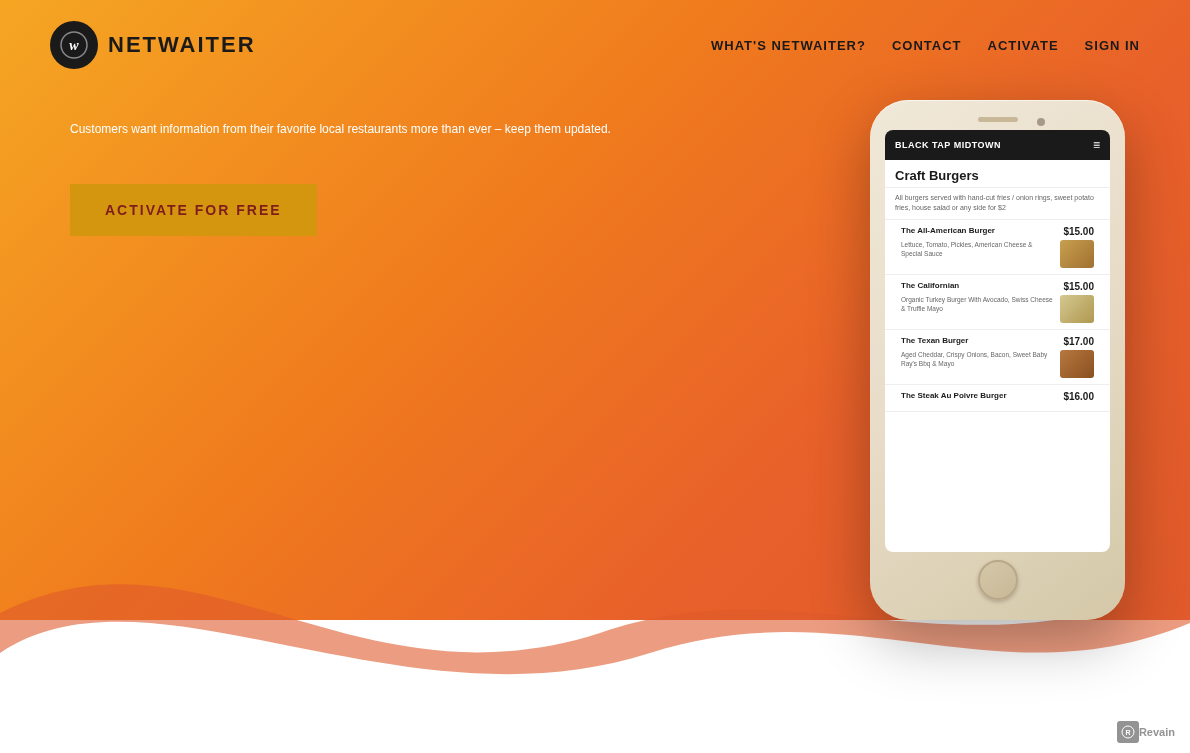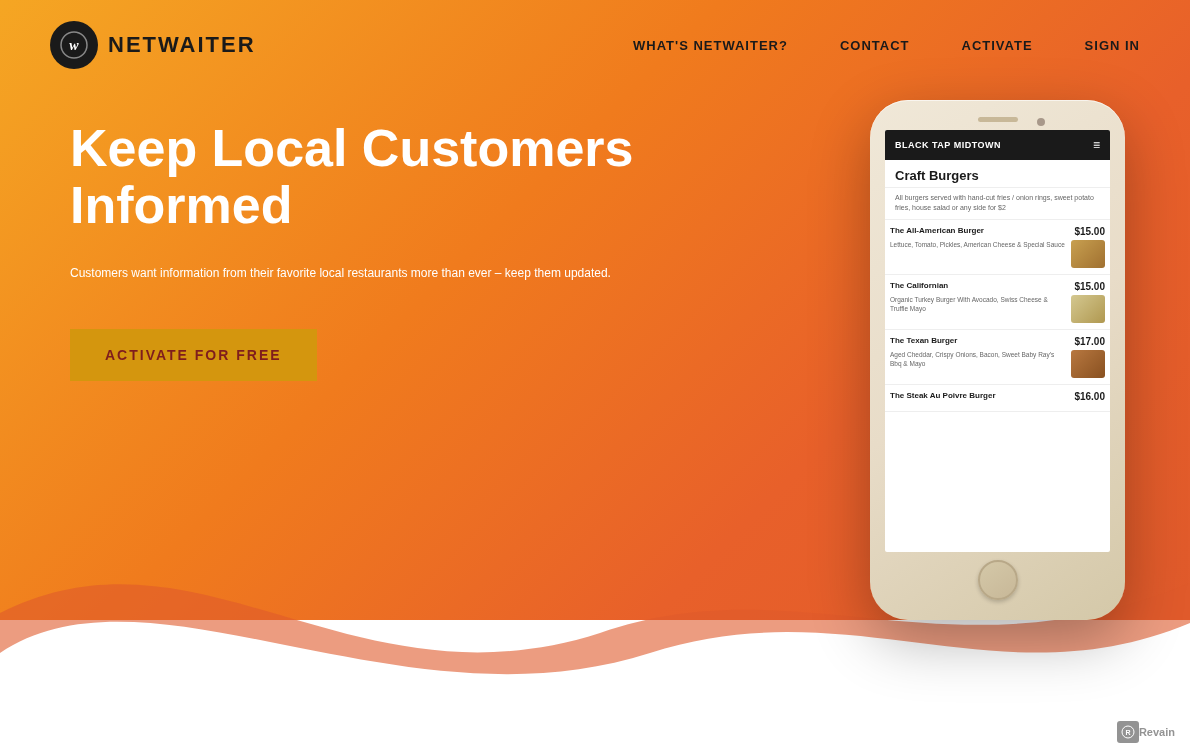--- a/index.html
+++ b/index.html
@@ -37,21 +37,21 @@
     }
     .logo-text {
       font-size: 22px;
       font-weight: 900;
       color: #1a1a1a;
       letter-spacing: 2px;
     }
     .nav {
       display: flex;
       align-items: center;
-      gap: 52px;
+      gap: 26px;
     }
     .nav-item {
       font-size: 13px;
       font-weight: 600;
       color: #1a1a1a;
       text-decoration: none;
       letter-spacing: 1px;
       cursor: pointer;
     }
     .nav-item.active {
@@ -137,21 +137,21 @@
       background: #a8988a;
       border-radius: 50%;
       position: absolute;
       top: 18px;
       right: 80px;
     }
 
     .phone-screen {
       flex: 1;
       background: #fff;
-      border-radius: 2px;
+      border-radius: 8px;
       overflow: hidden;
       font-family: Arial, sans-serif;
     }
 
     .screen-header {
       background: #1a1a1a;
       padding: 8px 10px;
       display: flex;
       justify-content: space-between;
       align-items: center;
@@ -177,21 +177,21 @@
 
     .screen-desc {
       padding: 5px 10px 6px;
       font-size: 7px;
       color: #666;
       line-height: 1.4;
       border-bottom: 1px solid #eee;
     }
 
     .menu-item {
-      padding: 6px 5px;
+      padding: 6px 16px;
       border-bottom: 1px solid #eee;
     }
     .menu-item-header {
       display: flex;
       justify-content: space-between;
       align-items: flex-start;
       margin-bottom: 3px;
     }
     .menu-item-name {
       font-size: 8px;
@@ -279,21 +279,20 @@
   </div>
   <nav class="nav">
     <a class="nav-item">WHAT'S NETWAITER?</a>
     <a class="nav-item">CONTACT</a>
     <a class="nav-item active">ACTIVATE</a>
     <a class="nav-item">SIGN IN</a>
   </nav>
 </header>
 
 <div class="hero-content">
-  <h1 class="hero-title">Keep Local Customers Informed</h1>
   <p class="hero-subtitle">Customers want information from their favorite local restaurants more than ever – keep them updated.</p>
   <button class="cta-button">ACTIVATE FOR FREE</button>
 </div>
 
 <div class="phone-container">
   <div class="phone-outer">
     <div class="phone-speaker"></div>
     <div class="phone-camera"></div>
     <div class="phone-screen">
       <div class="screen-header">

